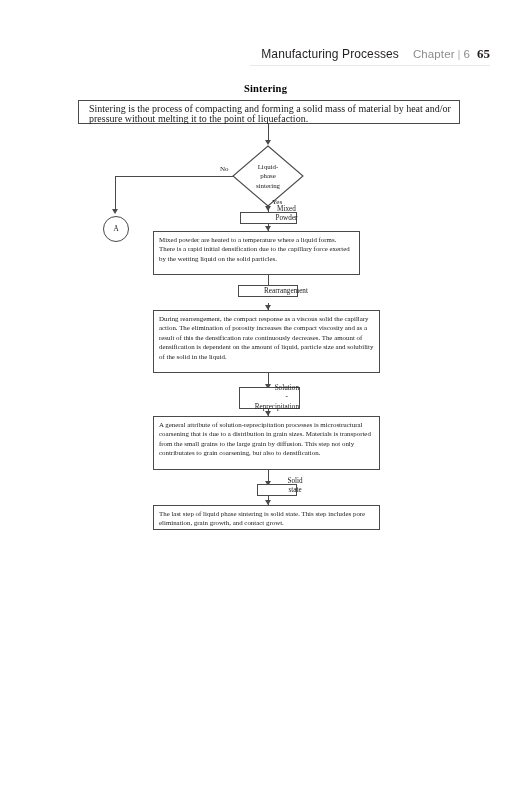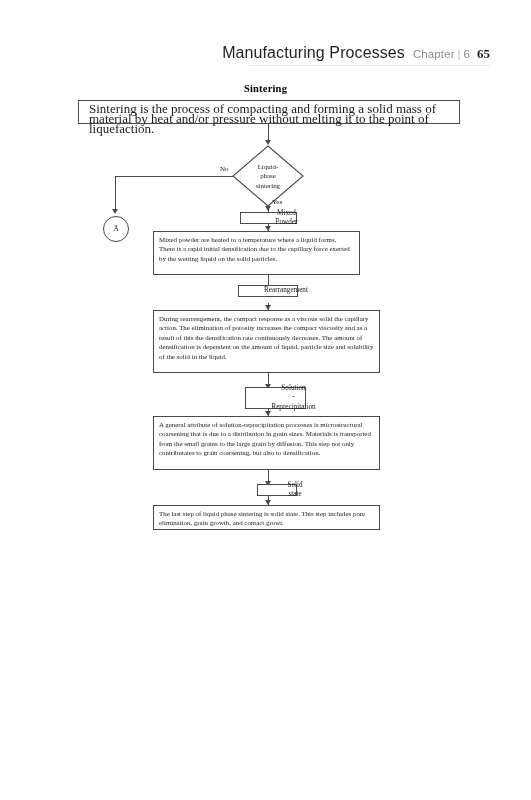--- a/index.html
+++ b/index.html
@@ -23,29 +23,29 @@
     top: 44px;
     width: 531px;
     height: 22px;
     text-align: right;
     padding-right: 41px;
     box-sizing: border-box;
     white-space: nowrap;
   }
   #page-header .hdr-title {
     font-family: "Liberation Sans", sans-serif;
-    font-size: 16px;
+    font-size: 12px;
     color: #231f20;
     letter-spacing: .1px;
   }
   #page-header .hdr-chapter {
     font-family: "Liberation Sans", sans-serif;
     font-size: 11.5px;
     color: #8c8c8c;
-    margin-left: 8px;
+    margin-left: 14px;
     letter-spacing: .1px;
   }
   #page-header .hdr-sep {
     font-family: "Liberation Sans", sans-serif;
     font-size: 11.5px;
     color: #b3b3b3;
     margin: 0 3px;
   }
   #page-header .hdr-chapnum {
     font-family: "Liberation Sans", sans-serif;
@@ -91,21 +91,21 @@
     line-height: 9.4px;
     color: #1a1a1a;
     font-family: "Liberation Serif", serif;
   }
   .fc-para {
     padding: 3px 5px 3px 5px;
     text-align: left;
   }
   .fc-node {
     display: flex;
-    align-items: center;
+    align-items: flex-end;
     justify-content: center;
     text-align: center;
     font-size: 7.2px;
     line-height: 9.2px;
     padding-left: 36px;
   }
   .fc-line {
     position: absolute;
     background: #4a4a4a;
   }
@@ -176,21 +176,21 @@
 </head>
 <body>
 
 <div id="page-header">
   <span class="hdr-title">Manufacturing Processes</span><span class="hdr-chapter">Chapter</span><span class="hdr-sep">|</span><span class="hdr-chapnum">6</span><span class="hdr-pagenum">65</span>
 </div>
 <div id="header-rule"></div>
 
 <div id="section-title">Sintering</div>
 
-<div class="fc-box fc-para" id="definition-box" style="left:78px; top:100px; width:382px; height:24px; padding:3px 8px 19px 10px; font-size:13px; line-height:10.2px;">
+<div class="fc-box fc-para" id="definition-box" style="left:78px; top:100px; width:382px; height:24px; padding:3px 8px 19px 10px; font-size:10px; line-height:10.2px;">
   <span>Sintering is the process of compacting and forming a solid mass of material by heat and/or pressure without melting it to the point of liquefaction.</span>
 </div>
 
 <div class="fc-line v" style="left:268px; top:124px; height:17px;"></div>
 <div class="fc-arrow" style="left:265px; top:140px;"></div>
 
 <div id="decision-diamond">
   <svg class="dia-shape" viewBox="0 0 72 62" preserveAspectRatio="none">
     <polygon points="36,1 71,31 36,61 1,31" fill="#ffffff" stroke="#4a4a4a" stroke-width="1.1"></polygon>
   </svg>
@@ -235,21 +235,21 @@
 <div class="fc-line v" style="left:268px; top:303px; height:7px;"></div>
 <div class="fc-arrow" style="left:265px; top:305px;"></div>
 
 <div class="fc-box fc-para" style="left:153px; top:310px; width:227px; height:63px;">
   <span>During rearrengement, the compact response as a viscous solid the capillary action. The elimination of porosity increases the compact viscosity and as a result of this the densification rate continuously decreases. The amount of densification is dependent on the amount of liquid, particle size and solubility of the solid in the liquid.</span>
 </div>
 
 <div class="fc-line v" style="left:268px; top:373px; height:14px;"></div>
 <div class="fc-arrow" style="left:265px; top:384px;"></div>
 
-<div class="fc-box fc-node" style="left:245px; top:387px; width:61px; height:22px; flex-direction:column;">
+<div class="fc-box fc-node" style="left:239px; top:387px; width:61px; height:22px; flex-direction:column;">
   <span>Solution -</span>
   <span>Reprecipitation</span>
 </div>
 
 <div class="fc-line v" style="left:268px; top:409px; height:7px;"></div>
 <div class="fc-arrow" style="left:265px; top:411px;"></div>
 
 <div class="fc-box fc-para" style="left:153px; top:416px; width:227px; height:54px;">
   <span>A general attribute of solution-reprecipitation processes is microstructural coarsening that is due to a distribution in grain sizes. Materials is transported from the small grains to the large grain by diffusion. This step not only contributates to grain coarsening, but also to densification.</span>
 </div>

